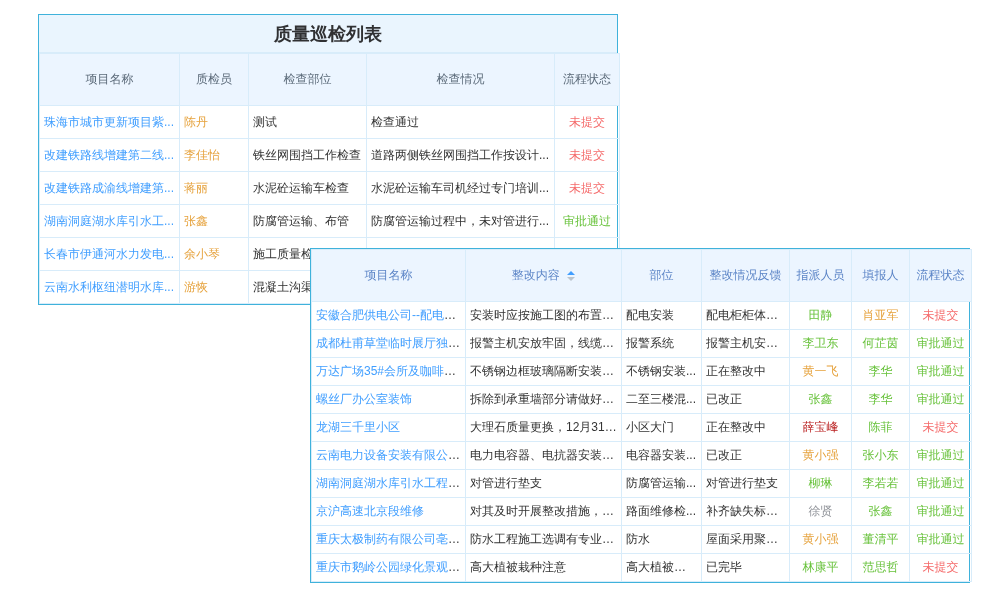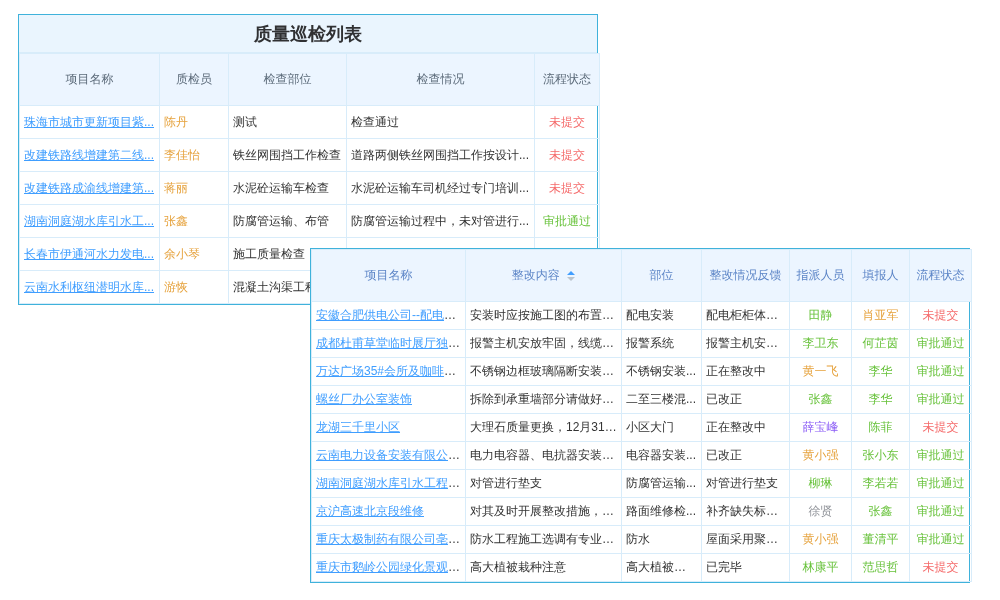--- a/index.html
+++ b/index.html
@@ -6,21 +6,21 @@
   html, body {
     width: 1000px; height: 600px; background: #ffffff;
     font-family: "Liberation Sans", "DejaVu Sans", sans-serif;
   }
   #app { position: relative; width: 1000px; height: 600px; overflow: hidden; background: #fff; }
 
   .panel {
     position: absolute; background: #fff;
     border: 1px solid var(--panel_border, #3fb2db);
   }
-  .p1 { left: 18px;  top: 14px;  width: 580px; z-index: 1; }
+  .p1 { left: 38px;  top: 14px;  width: 580px; z-index: 1; }
   .p2 { left: 310px; top: 248px; width: 660px; z-index: 2; }
 
   .panel-title {
     text-align: center; font-weight: bold;
     color: var(--title_text, #303133);
     background: var(--title_bg, #eaf5fe);
     border-bottom: 1px solid var(--inner_border, #d8ecfa);
   }
   .t1 { height: 38px; line-height: 38px; font-size: 18px; }
   .t2 { height: 36px; line-height: 36px; font-size: 17px; }
@@ -40,21 +40,21 @@
   .grid td {
     border: 1px solid var(--inner_border, #d8ecfa);
     padding: 0 4px; white-space: nowrap; overflow: hidden; text-overflow: ellipsis;
   }
   .p1 .grid td { height: 33px; }
   .p2 .grid td { height: 28px; }
 
   .al { text-align: left; }
   .ac { text-align: center; }
 
-  .link { color: var(--blue, #409eff); text-decoration: underline; cursor: pointer; }
+  .link { color: var(--blue, #409eff); cursor: pointer; }
 
   .sort-caret {
     display: inline-flex; flex-direction: column; align-items: center;
     margin-left: 4px; vertical-align: middle; cursor: pointer;
   }
   .sort-caret i { display: block; width: 0; height: 0; border: 4px solid transparent; }
   .sort-caret .asc  { border-bottom-color: var(--blue, #409eff); border-top-width: 0; margin-bottom: 2px; }
   .sort-caret .desc { border-top-color: #b9c4ce; border-bottom-width: 0; }
 </style>
 </head>
@@ -191,21 +191,21 @@
             <td class="al"><span>已改正</span></td>
             <td class="ac"><span style="color: rgb(103, 194, 58);">张鑫</span></td>
             <td class="ac"><span style="color: rgb(103, 194, 58);">李华</span></td>
             <td class="ac"><span style="color: rgb(103, 194, 58);">审批通过</span></td>
           </tr>
           <tr>
             <td class="al"><span class="link">龙湖三千里小区</span></td>
             <td class="al"><span>大理石质量更换，12月31日之...</span></td>
             <td class="al"><span>小区大门</span></td>
             <td class="al"><span>正在整改中</span></td>
-            <td class="ac"><span style="color: #8b5cf6;">薛宝峰</span></td>
+            <td class="ac"><span style="color: #b91c1c;">薛宝峰</span></td>
             <td class="ac"><span style="color: rgb(103, 194, 58);">陈菲</span></td>
             <td class="ac"><span style="color: rgb(245, 108, 108);">未提交</span></td>
           </tr>
           <tr>
             <td class="al"><span class="link">云南电力设备安装有限公司20...</span></td>
             <td class="al"><span>电力电容器、电抗器安装方案...</span></td>
             <td class="al"><span>电容器安装...</span></td>
             <td class="al"><span>已改正</span></td>
             <td class="ac"><span style="color: rgb(230, 162, 60);">黄小强</span></td>
             <td class="ac"><span style="color: rgb(103, 194, 58);">张小东</span></td>

